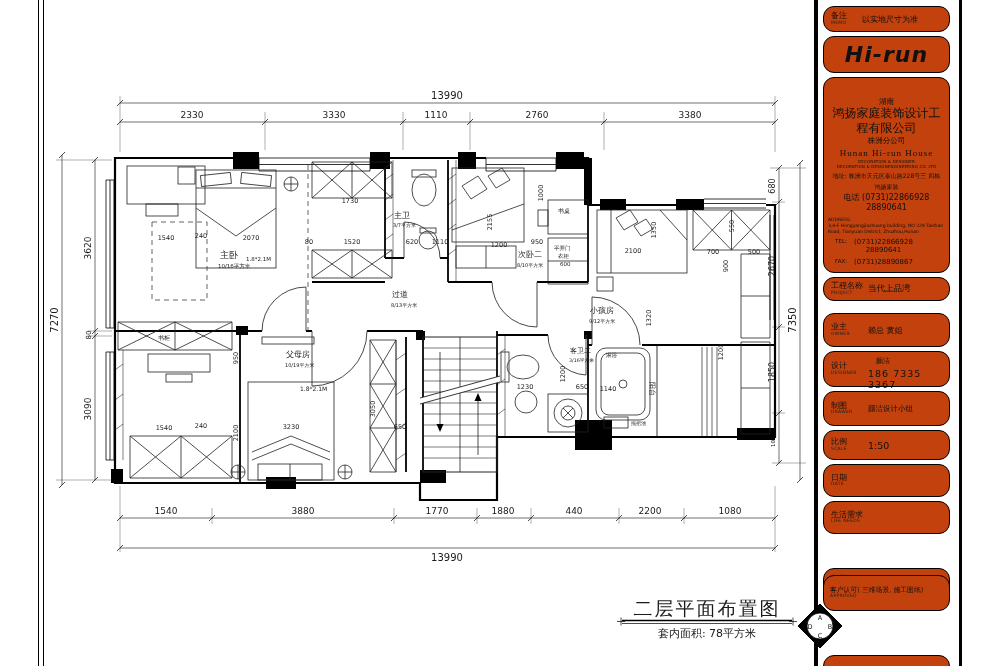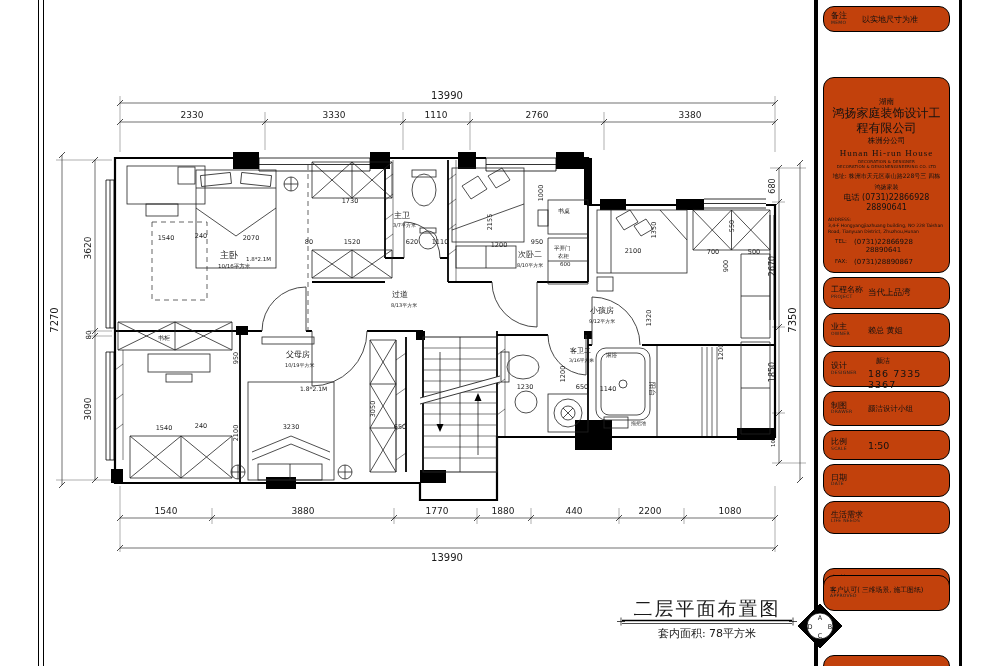--- a/index.html
+++ b/index.html
@@ -329,20 +329,23 @@
 </svg>
 
 <div class="tb" style="top:6px;height:26px;">
   <span class="lab">
         <span class="cn">备注</span>
         <span class="en">MEMO</span>
       </span>
   <span class="memo-val">以实地尺寸为准</span>
 </div>
 
+<div class="tb" style="top:36px;height:37px;">
+  <div class="logo">Hi-run</div>
+</div>
 
 <div class="tb company" style="top:77px;height:196px;">
   <div class="l1">湖南</div>
   <div class="l2">鸿扬家庭装饰设计工程有限公司</div>
   <div class="l3">株洲分公司</div>
   <div class="l4">Hunan Hi-run House</div>
   <div class="l5">DECORATION &amp; DESIGNER</div>
   <div class="l6">DECORATION &amp; DESIGNENGINEERING CO. LTD</div>
   <div class="addr">地址: 株洲市天元区泰山路228号三 四栋</div>
   <div class="addr">鸿扬家装</div>
@@ -354,21 +357,21 @@
         <span class="k">TEL:</span>
         <span class="v">(0731)22866928
 28890641</span>
       </div>
   <div class="telfax">
         <span class="k">FAX:</span>
         <span class="v">(0731)28890867</span>
       </div>
 </div>
 
-<div class="tb" style="top:277px;height:32px;">
+<div class="tb" style="top:277px;height:24px;">
   <span class="lab">
         <span class="cn">工程名称</span>
         <span class="en">PROJECT</span>
       </span>
   <span class="val" style="font-size:8.5px;">当代上品湾</span>
 </div>
 
 <div class="tb" style="top:313px;height:34px;">
   <span class="lab">
         <span class="cn">业主</span>

